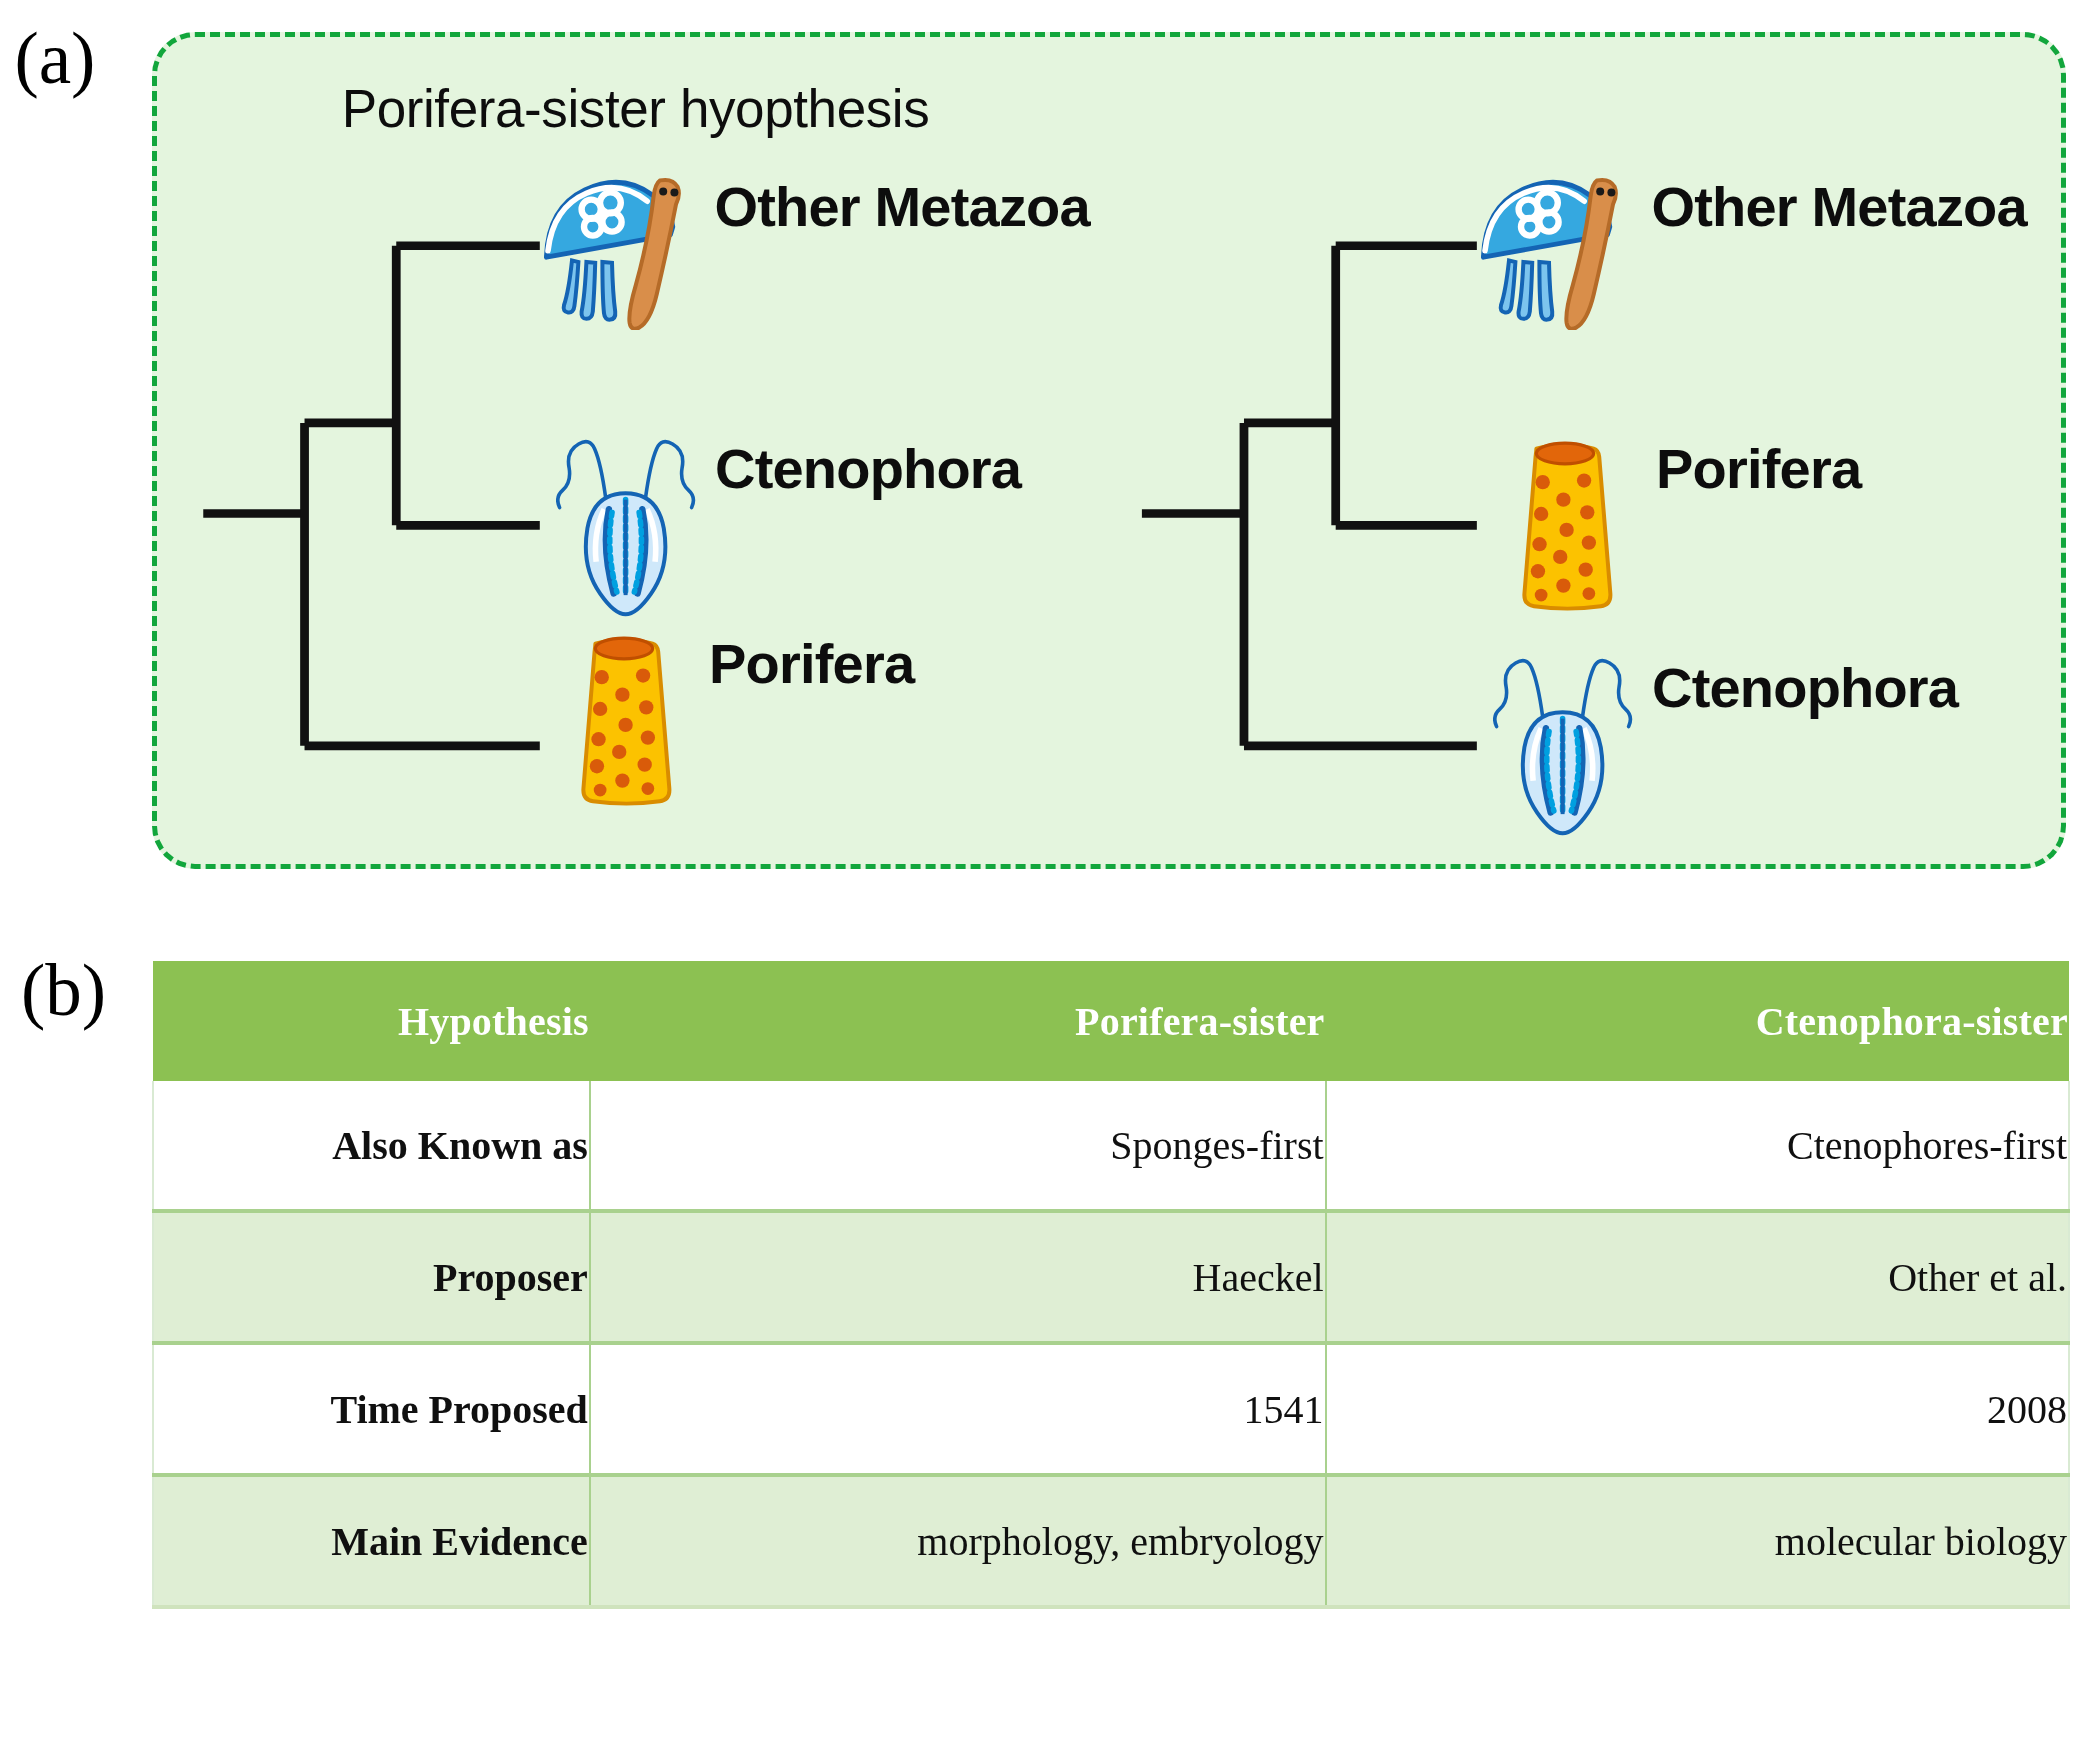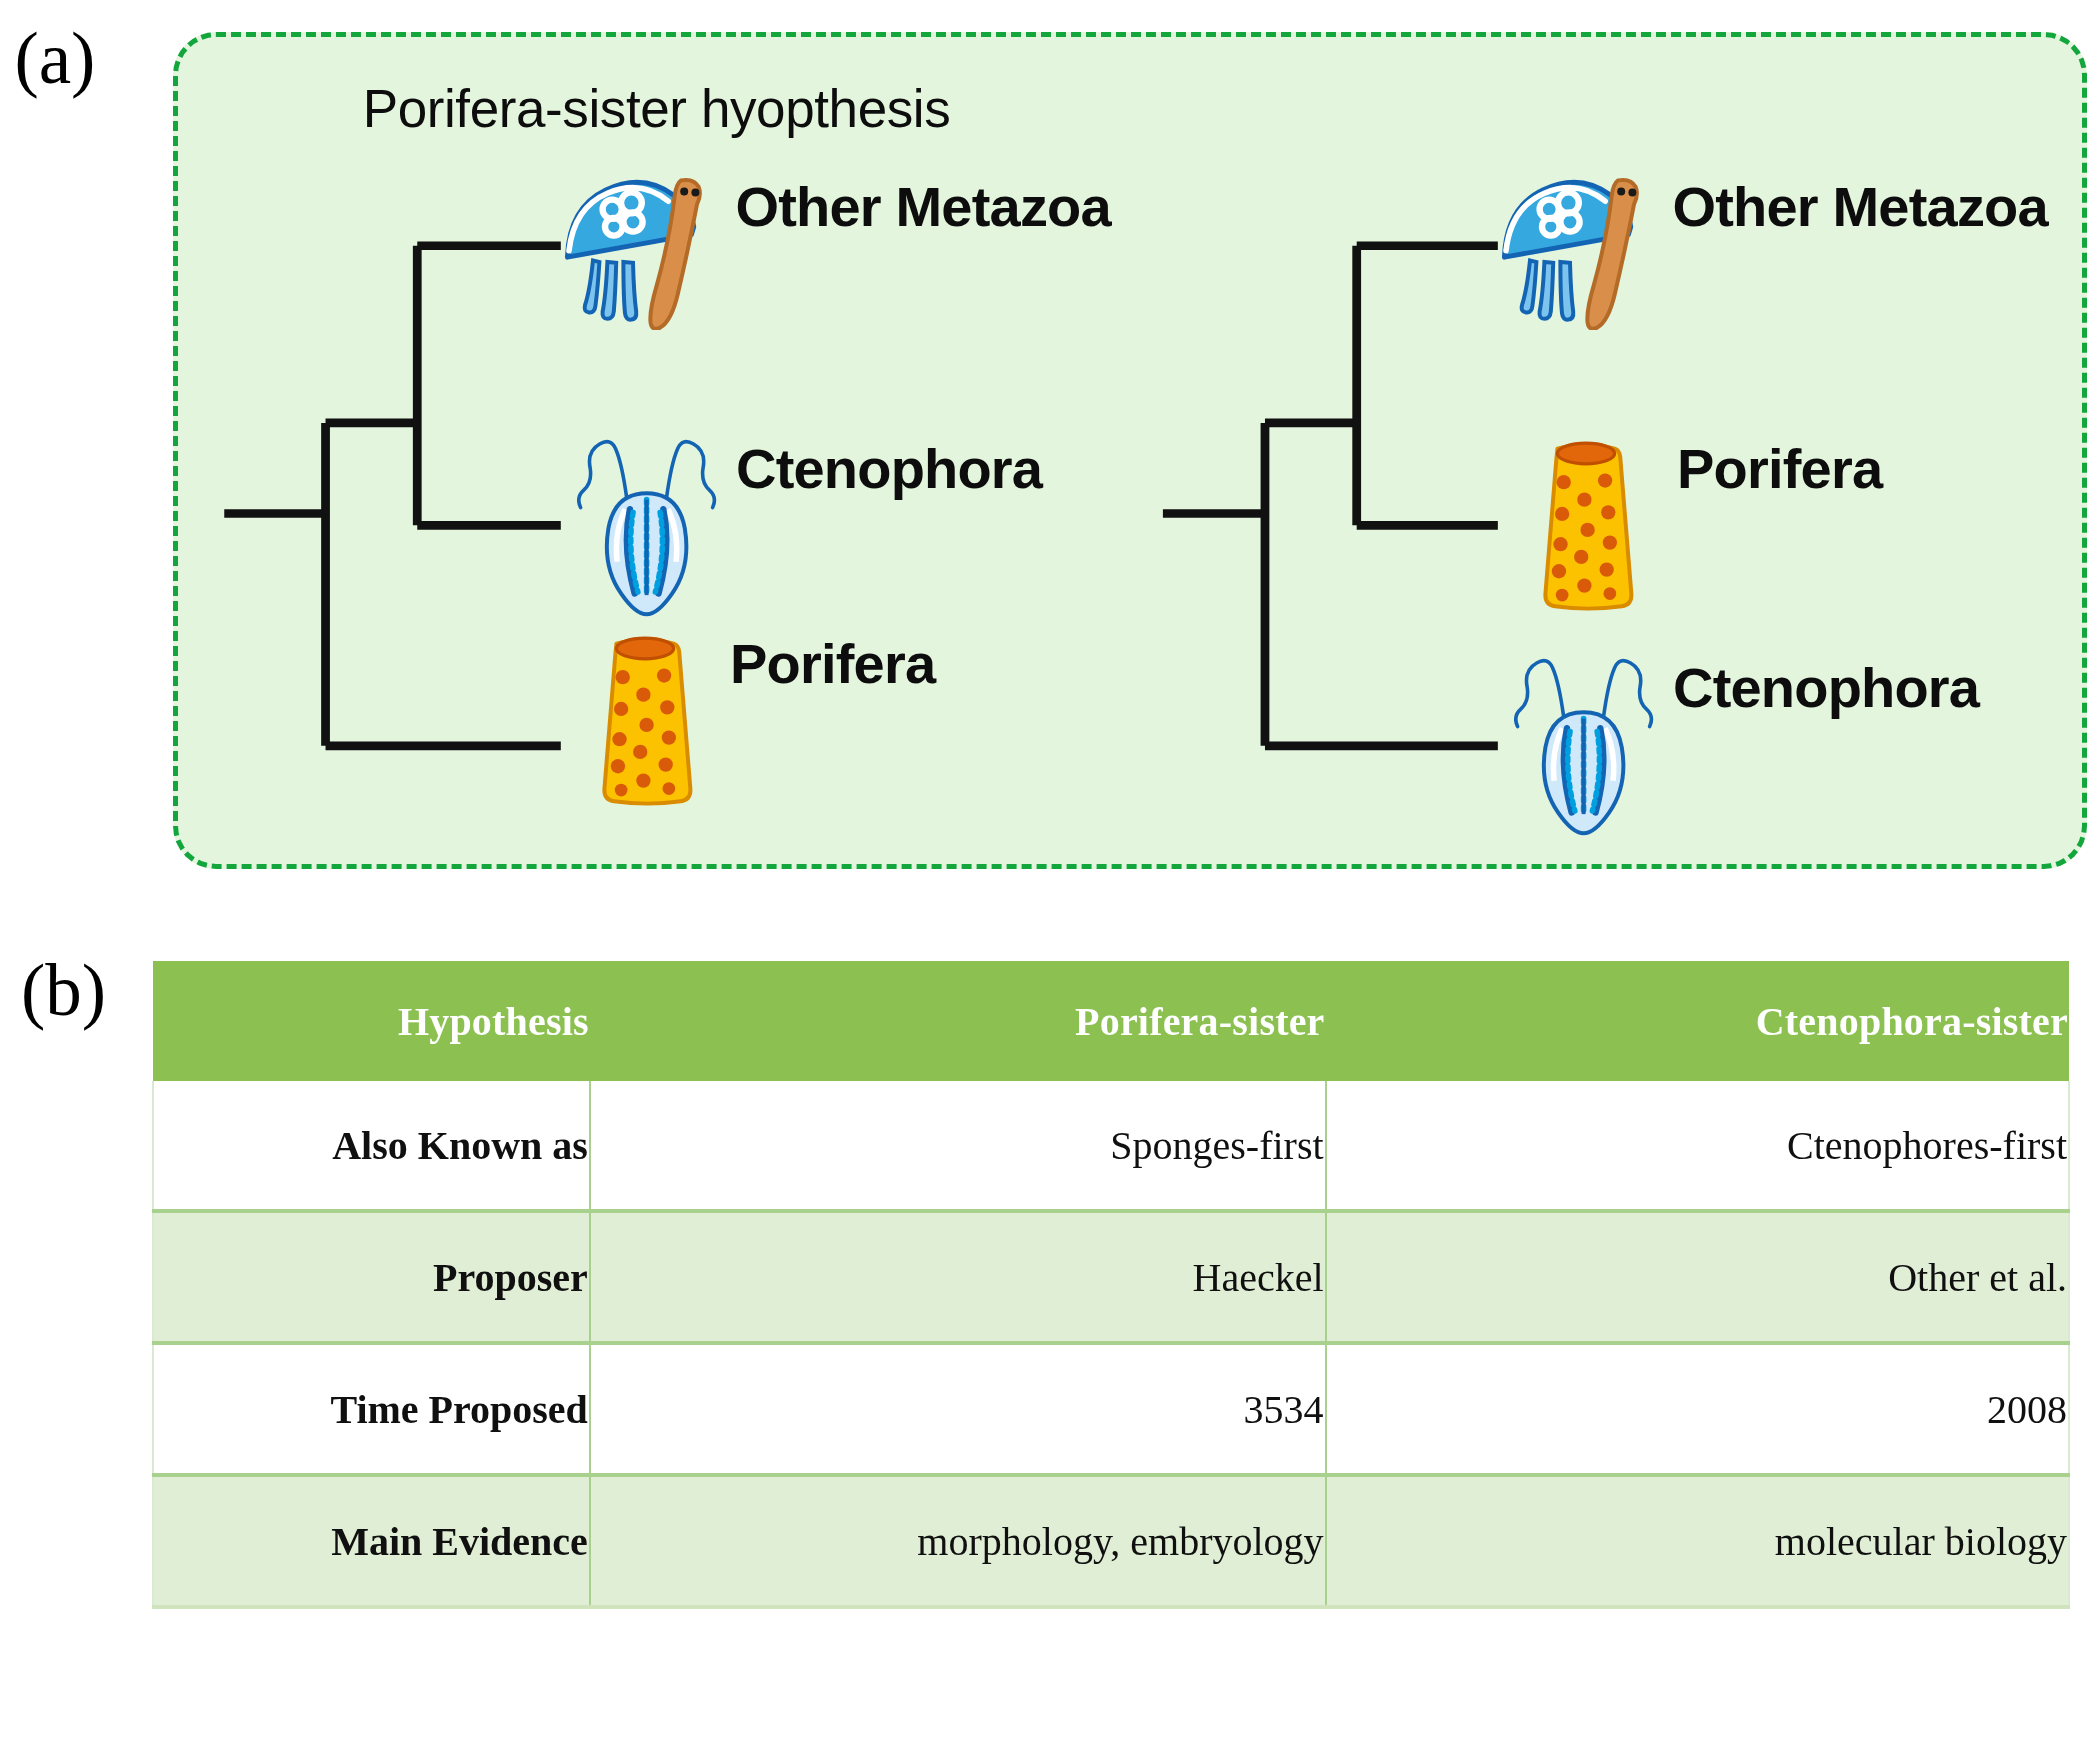--- a/index.html
+++ b/index.html
@@ -8,21 +8,21 @@
 
   
   .panel-label{position:absolute;font-family:"Liberation Serif",serif;
                font-size:73px;color:#000;line-height:1;}
   #label-a{left:14.4px;top:22px;}
   #label-b{left:21px;top:954px;}
 
   
   #panel-a{position:absolute;left:152px;top:32px;width:1914px;height:837px;
            background:#e4f5de;border:5.6px dashed #12a63c;border-radius:43px;
-           box-sizing:border-box;margin-left:21px;}
+           box-sizing:border-box;}
 
   .tree{position:absolute;top:0;height:100%;}
   #tree-left{left:0px;width:957px;}
   #tree-right{left:953px;width:961px;}
 
   .tree-title{position:absolute;top:41px;left:0;width:100%;text-align:center;
               font-family:"Liberation Sans",sans-serif;font-size:53px;
               font-weight:400;color:#0d0d0d;letter-spacing:-0.4px;}
 
   .tree-svg{position:absolute;left:0;top:0;width:100%;height:100%;overflow:visible;}
@@ -272,21 +272,21 @@
         <td>Sponges-first</td>
         <td>Ctenophores-first</td>
       </tr>
       <tr class="shaded">
         <td>Proposer</td>
         <td>Haeckel</td>
         <td>Other et al.</td>
       </tr>
       <tr class="plain">
         <td>Time Proposed</td>
-        <td>3534</td>
+        <td>1541</td>
         <td>2008</td>
       </tr>
       <tr class="shaded">
         <td>Main Evidence</td>
         <td>morphology, embryology</td>
         <td>molecular biology</td>
       </tr>
     </tbody>
   </table>
 </div>

